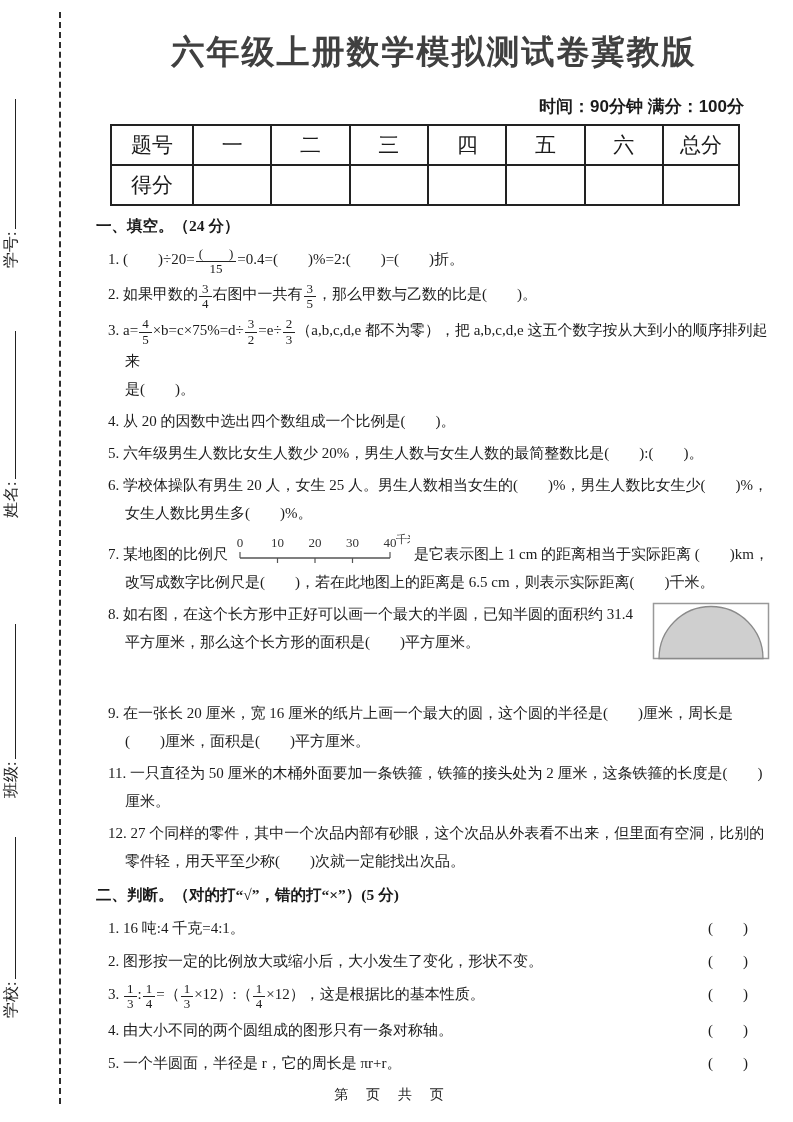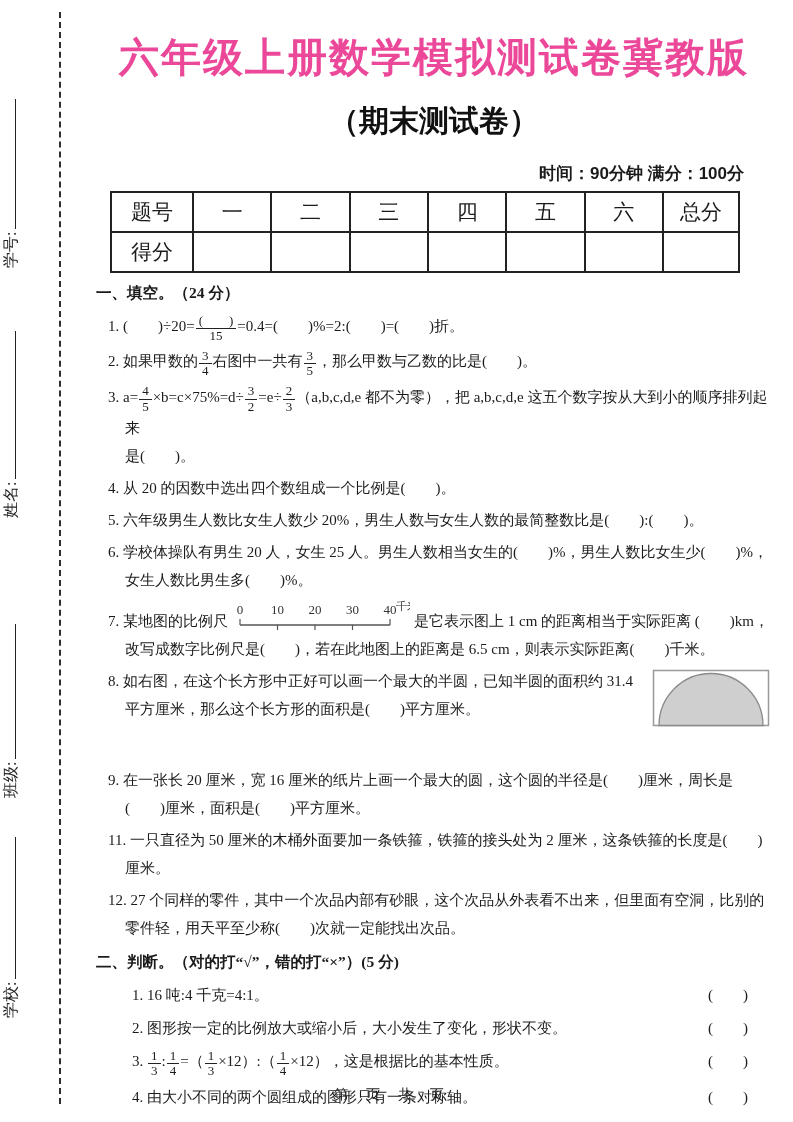--- a/index.html
+++ b/index.html
@@ -7,41 +7,41 @@
     position:relative;width:793px;height:1122px;background:#ffffff;
     font-family:"Liberation Serif","DejaVu Serif",serif;color:#1b1b1b;
     overflow:hidden;margin:0 auto;
   }
   
   .dash-line{position:absolute;left:59px;top:12px;height:1092px;width:0;border-left:2px dashed #2e2e2e;}
   .side-field{position:absolute;left:22px;height:22px;transform-origin:0 100%;transform:rotate(-90deg);white-space:nowrap;font-size:16px;color:#222;}
   .side-blank{display:inline-block;border-bottom:1.6px solid #222;height:15px;margin-left:3px;}
   
   .main{position:absolute;left:96px;top:0;width:676px;}
-  .title{margin:30px 0 0;text-align:center;font-family:Liberation Sans, sans-serif;font-weight:900;font-size:40px;letter-spacing:2px;color:#ec4899;}
+  .title{margin:30px 0 0;text-align:center;font-family:Liberation Sans, sans-serif;font-weight:900;font-size:33px;letter-spacing:2px;color:#404040;}
   .subtitle{margin:16px 0 0;text-align:center;font-family:"Liberation Sans","DejaVu Sans",sans-serif;font-weight:900;font-size:30px;color:#111;}
   .time-info{margin:20px 28px 6px 0;text-align:right;font-family:"Liberation Sans","DejaVu Sans",sans-serif;font-weight:bold;font-size:17px;}
   
   table.score{border-collapse:collapse;table-layout:fixed;width:630px;margin-left:14px;}
   table.score td{border:2px solid #222;height:38px;text-align:center;vertical-align:middle;font-weight:normal;font-size:21px;padding:0;}
   
   .sec-heading{font-weight:bold;font-size:15.5px;margin:10px 0 8px;font-family:"Liberation Serif","DejaVu Serif",serif;}
   .questions{padding-left:12px;font-size:15px;line-height:28px;}
   .q{margin-bottom:4px;padding-left:17px;text-indent:-17px;}
   .frac{display:inline-block;vertical-align:-9px;text-align:center;line-height:1.1;font-size:13px;padding:0 1px;text-indent:0;}
   .frac .num{display:block;border-bottom:1.2px solid #222;padding:0 3px;}
   .frac .den{display:block;padding:0 3px;}
   .ruler-svg{vertical-align:-8px;margin:0 4px;}
   .q8-fig{float:right;margin:2px 2px 2px 10px;}
   .q9{clear:both;margin-top:43px;}
   .q10{position:relative;}
   .q10-fig{position:absolute;left:238px;bottom:-4px;}
   
   .jrow{display:flex;align-items:baseline;margin-bottom:5px;padding-right:24px;}
-  .jtext{flex:1;margin-left:24px;}
+  .jtext{flex:1;}
   .jans{margin-left:14px;white-space:nowrap;}
   
   .footer{position:absolute;left:0;right:8px;top:1086px;text-align:center;font-size:14px;letter-spacing:7px;color:#222;font-family:"Liberation Sans","DejaVu Sans",sans-serif;}
   svg text{font-family:"Liberation Serif","DejaVu Serif",serif;fill:#333;}
 </style>
 </head>
 <body>
 
 <div class="page">
 
@@ -56,21 +56,20 @@
   <div class="side-field" style="top:776px;">
     <span>班级:</span><span class="side-blank" style="width:135px;"></span>
   </div>
   <div class="side-field" style="top:996px;">
     <span>学校:</span><span class="side-blank" style="width:142px;"></span>
   </div>
 
   <div class="main">
 
     <h1 class="title">六年级上册数学模拟测试卷冀教版</h1>
-    <h2 class="subtitle">（期末测试卷）</h2>
     <div class="time-info">时间：90分钟  满分：100分</div>
 
     <table class="score">
       <colgroup>
           <col style="width:82px">
           <col>
           <col>
           <col>
           <col>
           <col>

